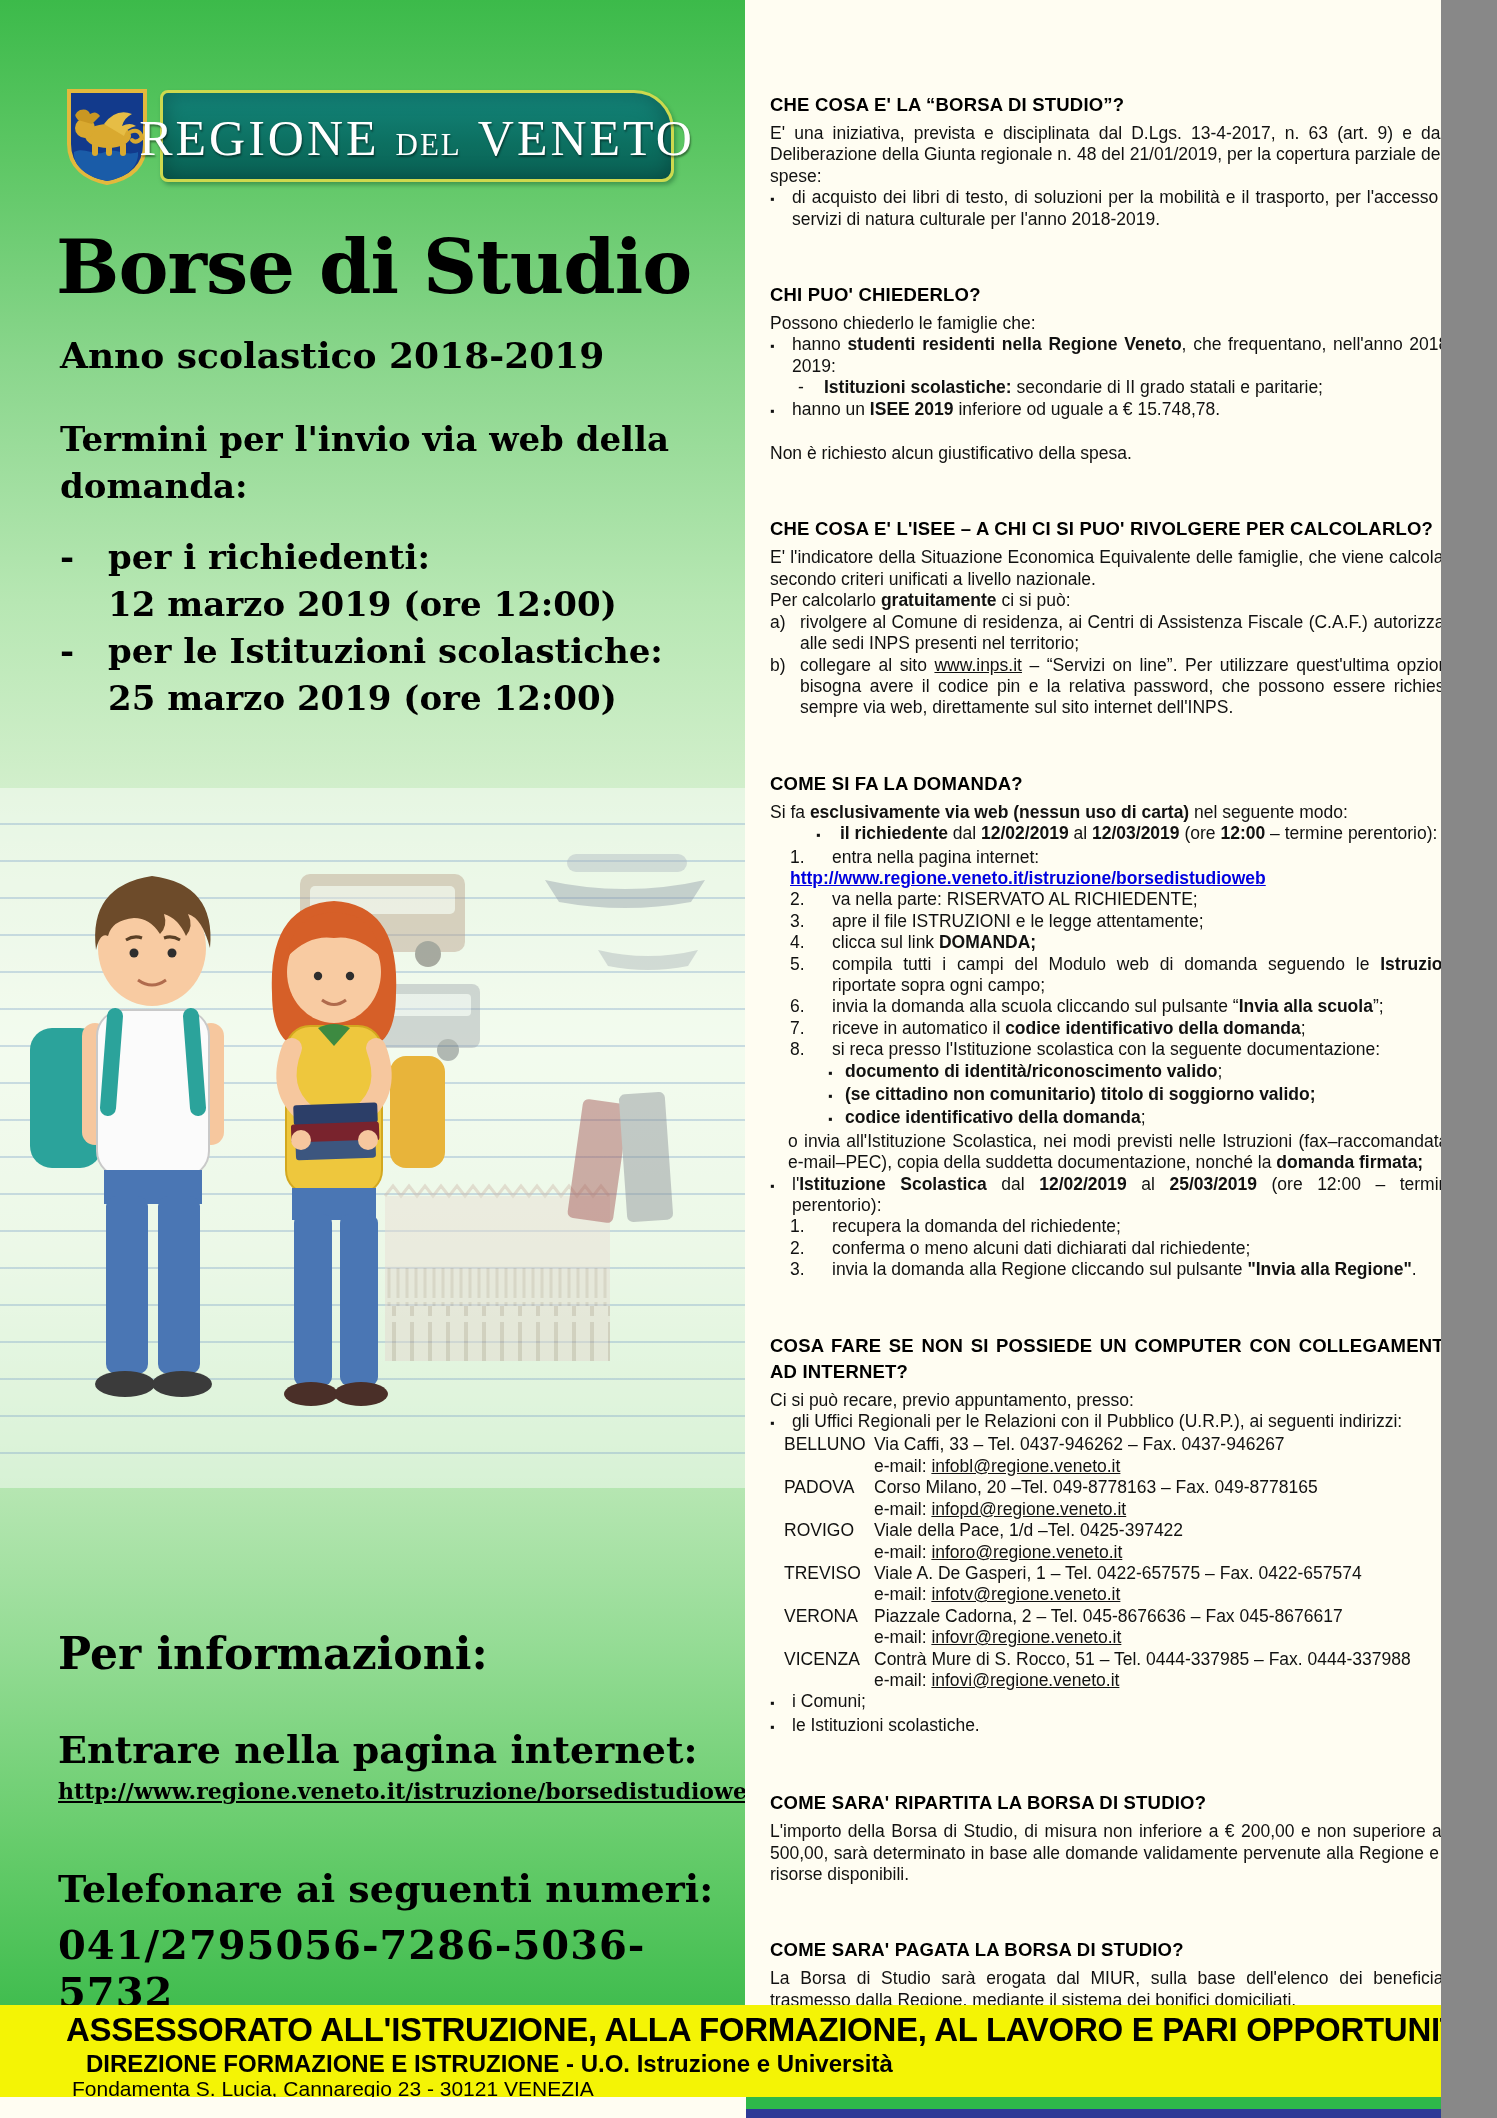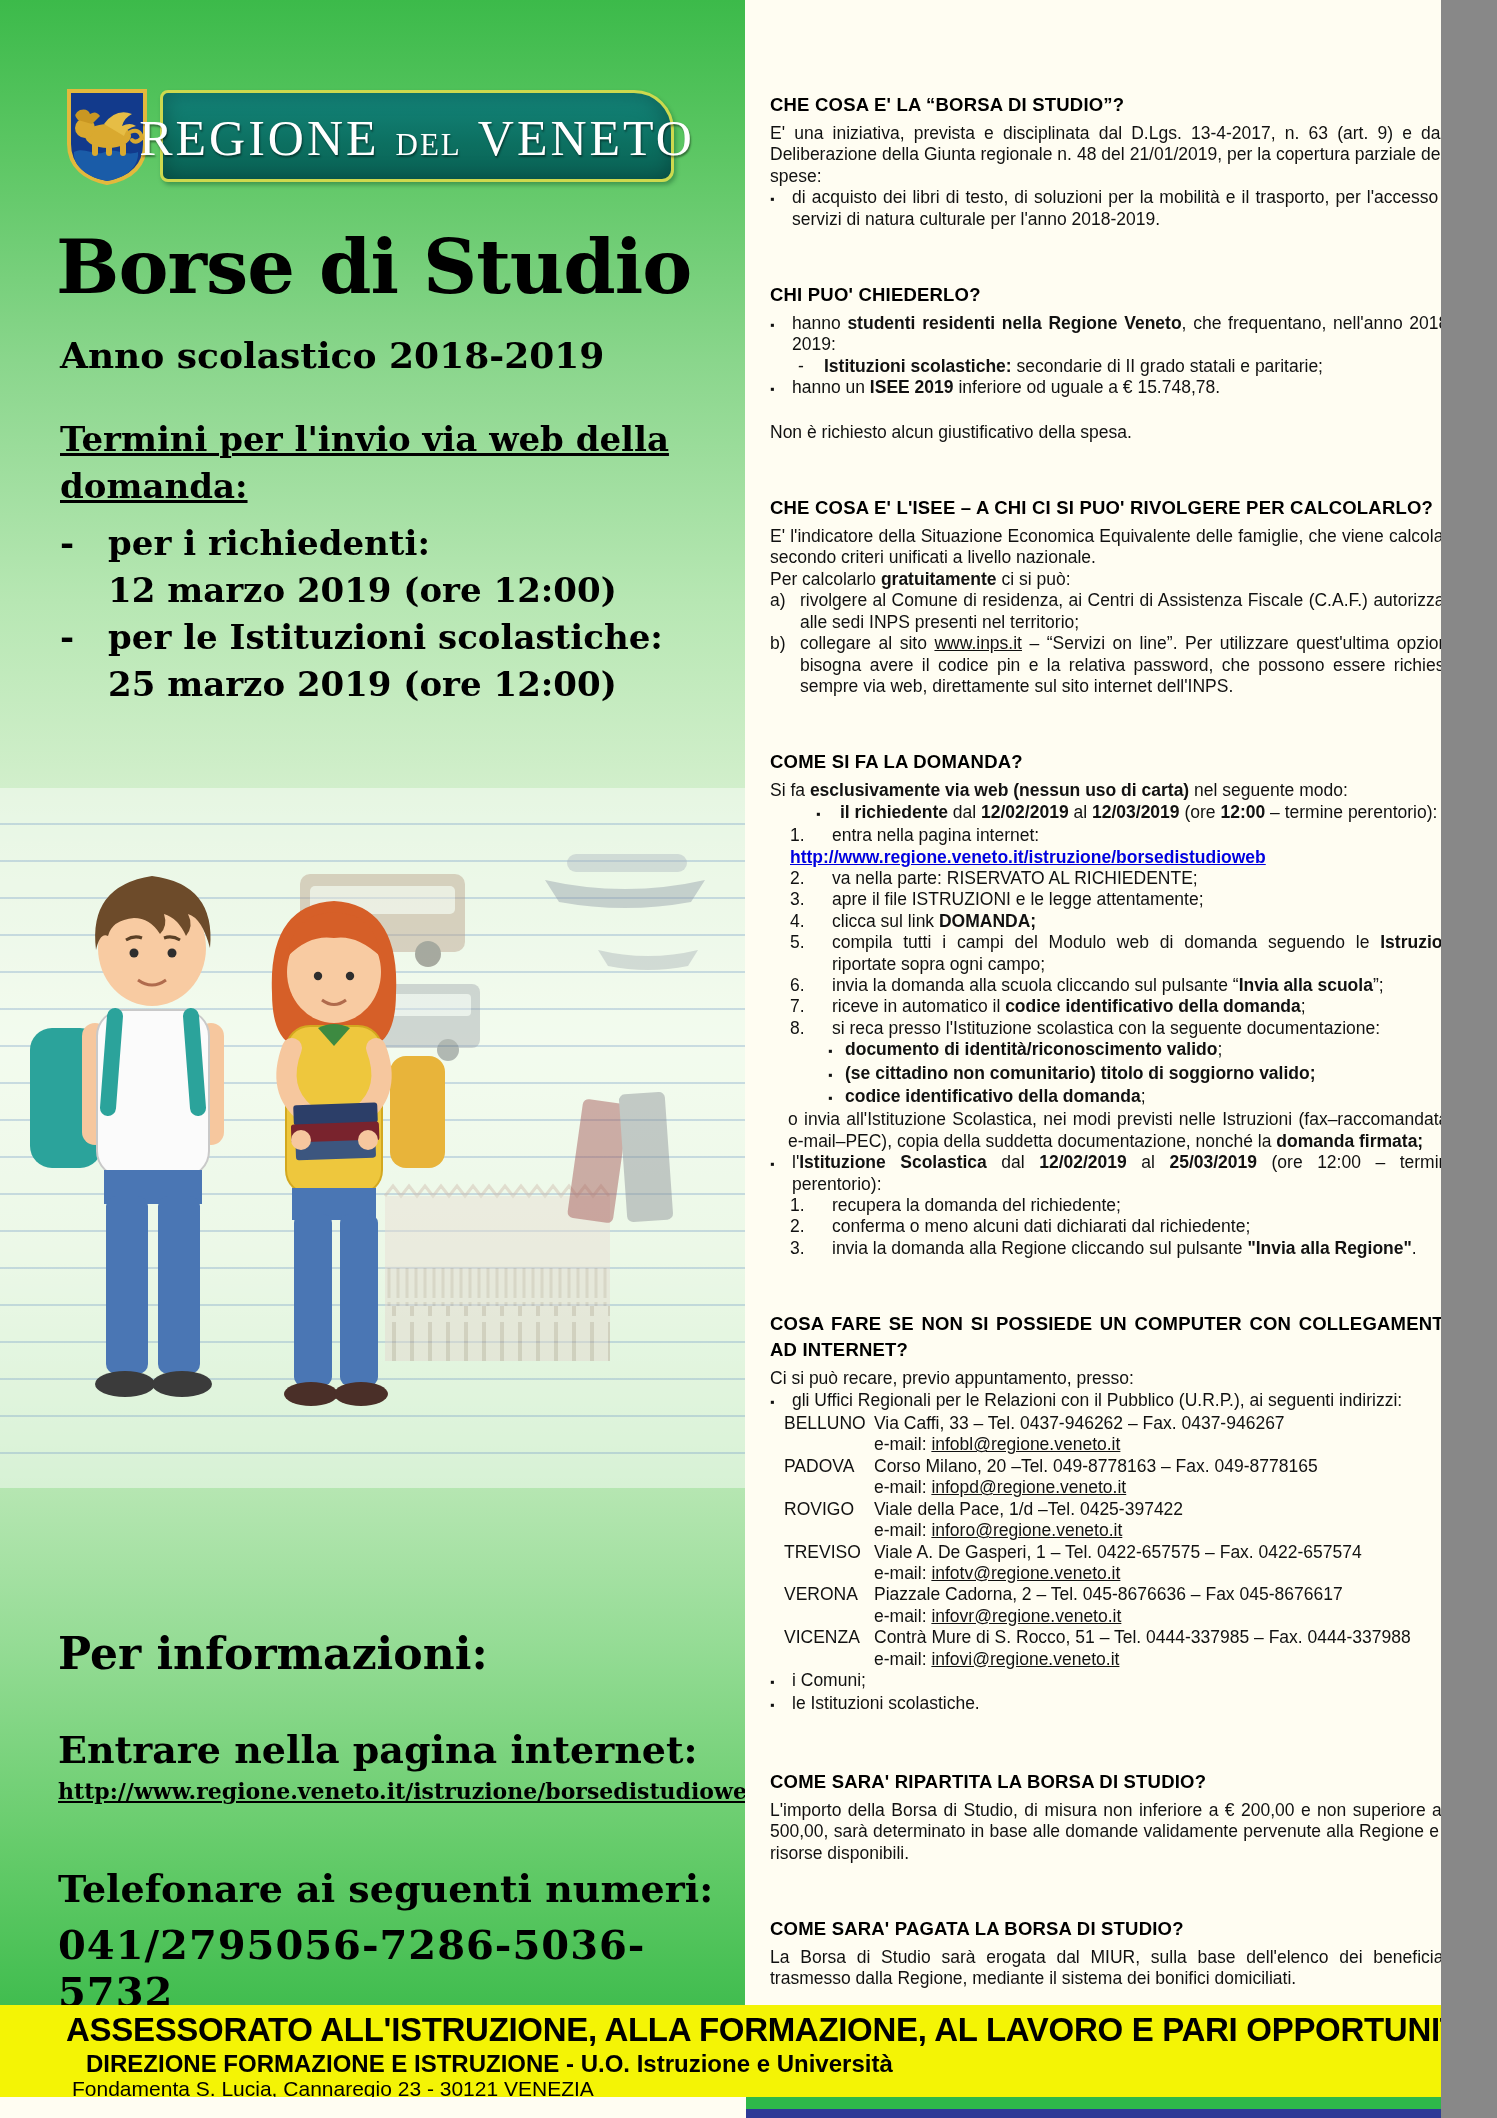--- a/index.html
+++ b/index.html
@@ -21,21 +21,21 @@
   .banner .small{font-size:31px;letter-spacing:2px;text-shadow:1px 2px 2px rgba(0,0,0,0.45);}
 
   .main-title{position:absolute;top:228px;left:56px;width:670px;
     font-family:"DejaVu Serif",serif;font-weight:bold;font-size:75px;line-height:1.05;
     color:#000;letter-spacing:-1px;}
   .subtitle{position:absolute;top:334px;left:60px;
     font-family:"DejaVu Serif",serif;font-weight:bold;font-size:36px;color:#000;}
 
   .termini{position:absolute;top:416px;left:60px;width:650px;color:#000;
     font-family:"DejaVu Serif",serif;font-weight:bold;font-size:34px;line-height:47px;}
-  .term-head{margin-bottom:10px;text-decoration:underline;}
+  .term-head{margin-bottom:24px;}
   .term-item{display:flex;}
   .term-dash{width:48px;flex:none;}
   .term-body{flex:1;}
 
   
   .illus{position:absolute;top:788px;left:0;width:745px;height:700px;
     background-color:rgba(255,255,255,0.45);
     background-image:repeating-linear-gradient(180deg,
       rgba(255,255,255,0) 0px,rgba(255,255,255,0) 35px,
       rgba(122,160,200,0.35) 35px,rgba(122,160,200,0.35) 37px);}
@@ -243,20 +243,23 @@
         <div class="blk t-p">
           <div class="txt"><span>E' una iniziativa, prevista e disciplinata dal D.Lgs. 13-4-2017, n. 63 (art. 9) e dalla Deliberazione della Giunta regionale n. 48 del 21/01/2019, per la copertura parziale delle spese:</span></div>
         </div>
         <div class="blk t-b1">
           <span class="mk">▪</span>
           <div class="txt"><span>di acquisto dei libri di testo, di soluzioni per la mobilità e il trasporto, per l'accesso ai servizi di natura culturale per l'anno 2018-2019.</span></div>
         </div>
       </div>
       <div class="sec">
         <div class="sec-title">CHI PUO' CHIEDERLO?</div>
+        <div class="blk t-p">
+          <div class="txt"><span>Possono chiederlo le famiglie che:</span></div>
+        </div>
         <div class="blk t-b1">
           <span class="mk">▪</span>
           <div class="txt"><span>hanno </span><span class="s-b">studenti residenti nella Regione Veneto</span><span>, che frequentano, nell'anno 2018–2019:</span></div>
         </div>
         <div class="blk t-dash">
           <span class="mk">-</span>
           <div class="txt"><span class="s-b">Istituzioni scolastiche:</span><span> secondarie di II grado statali e paritarie;</span></div>
         </div>
         <div class="blk t-b1">
           <span class="mk">▪</span>

